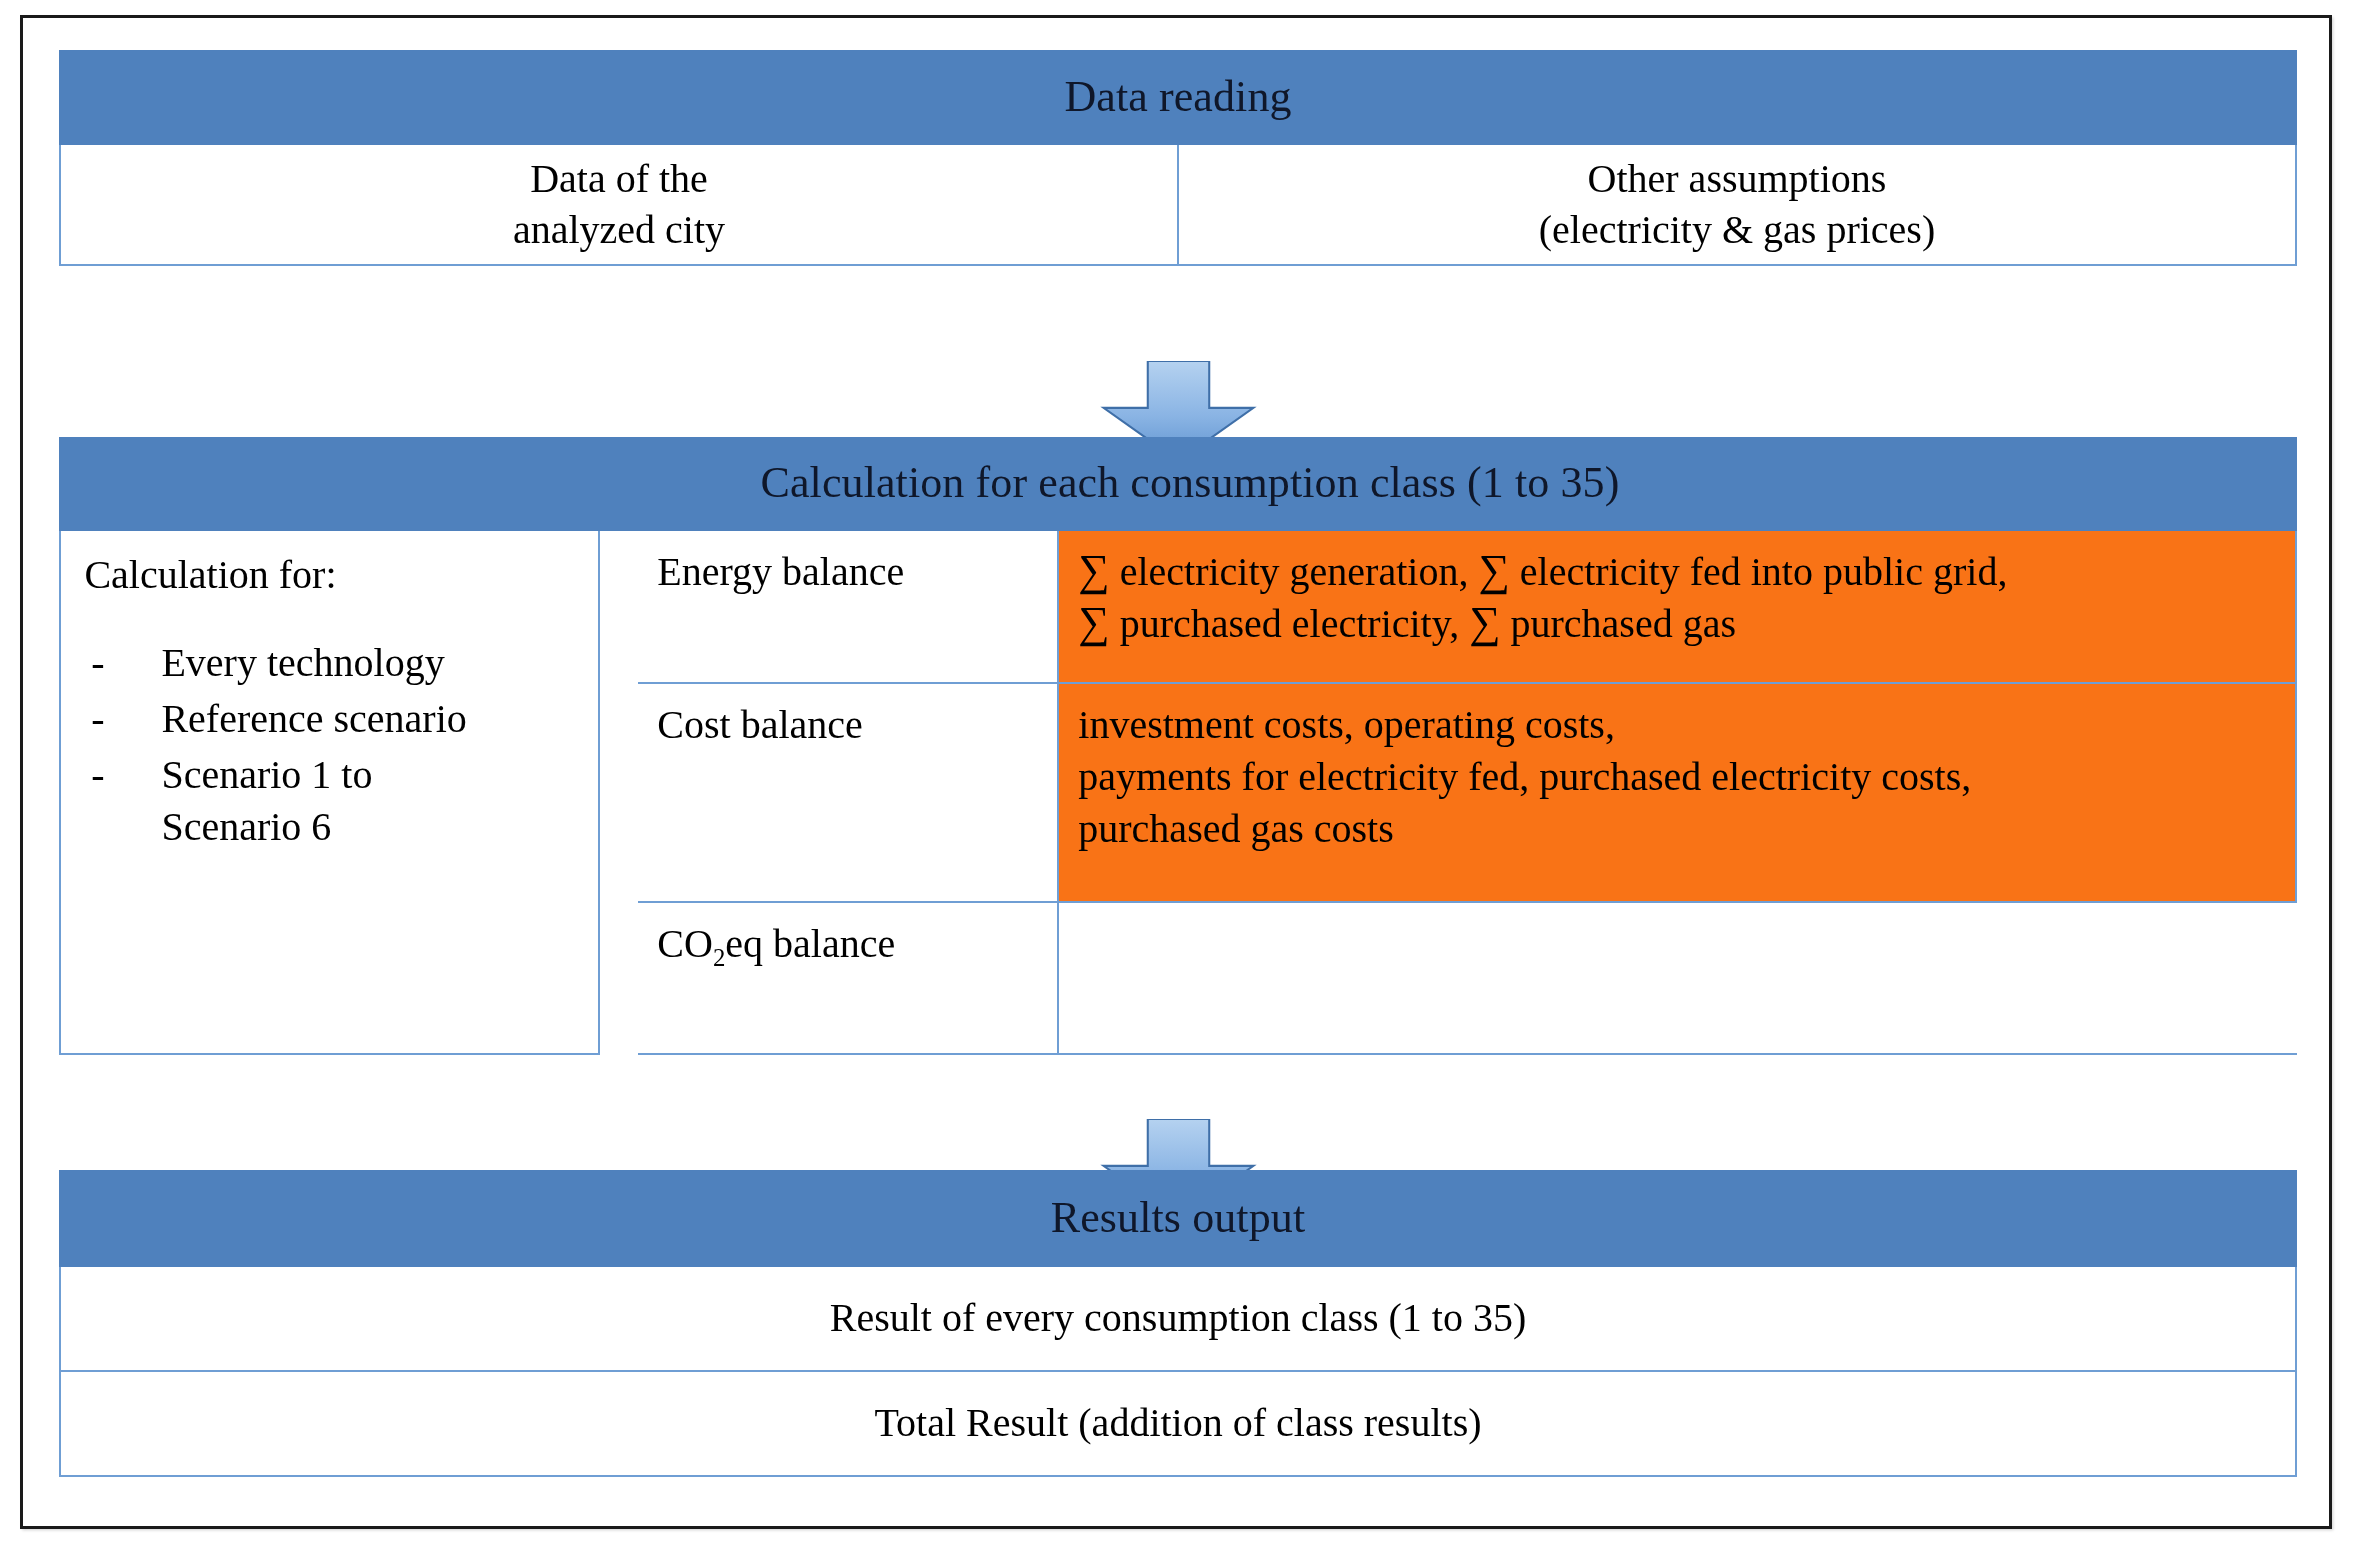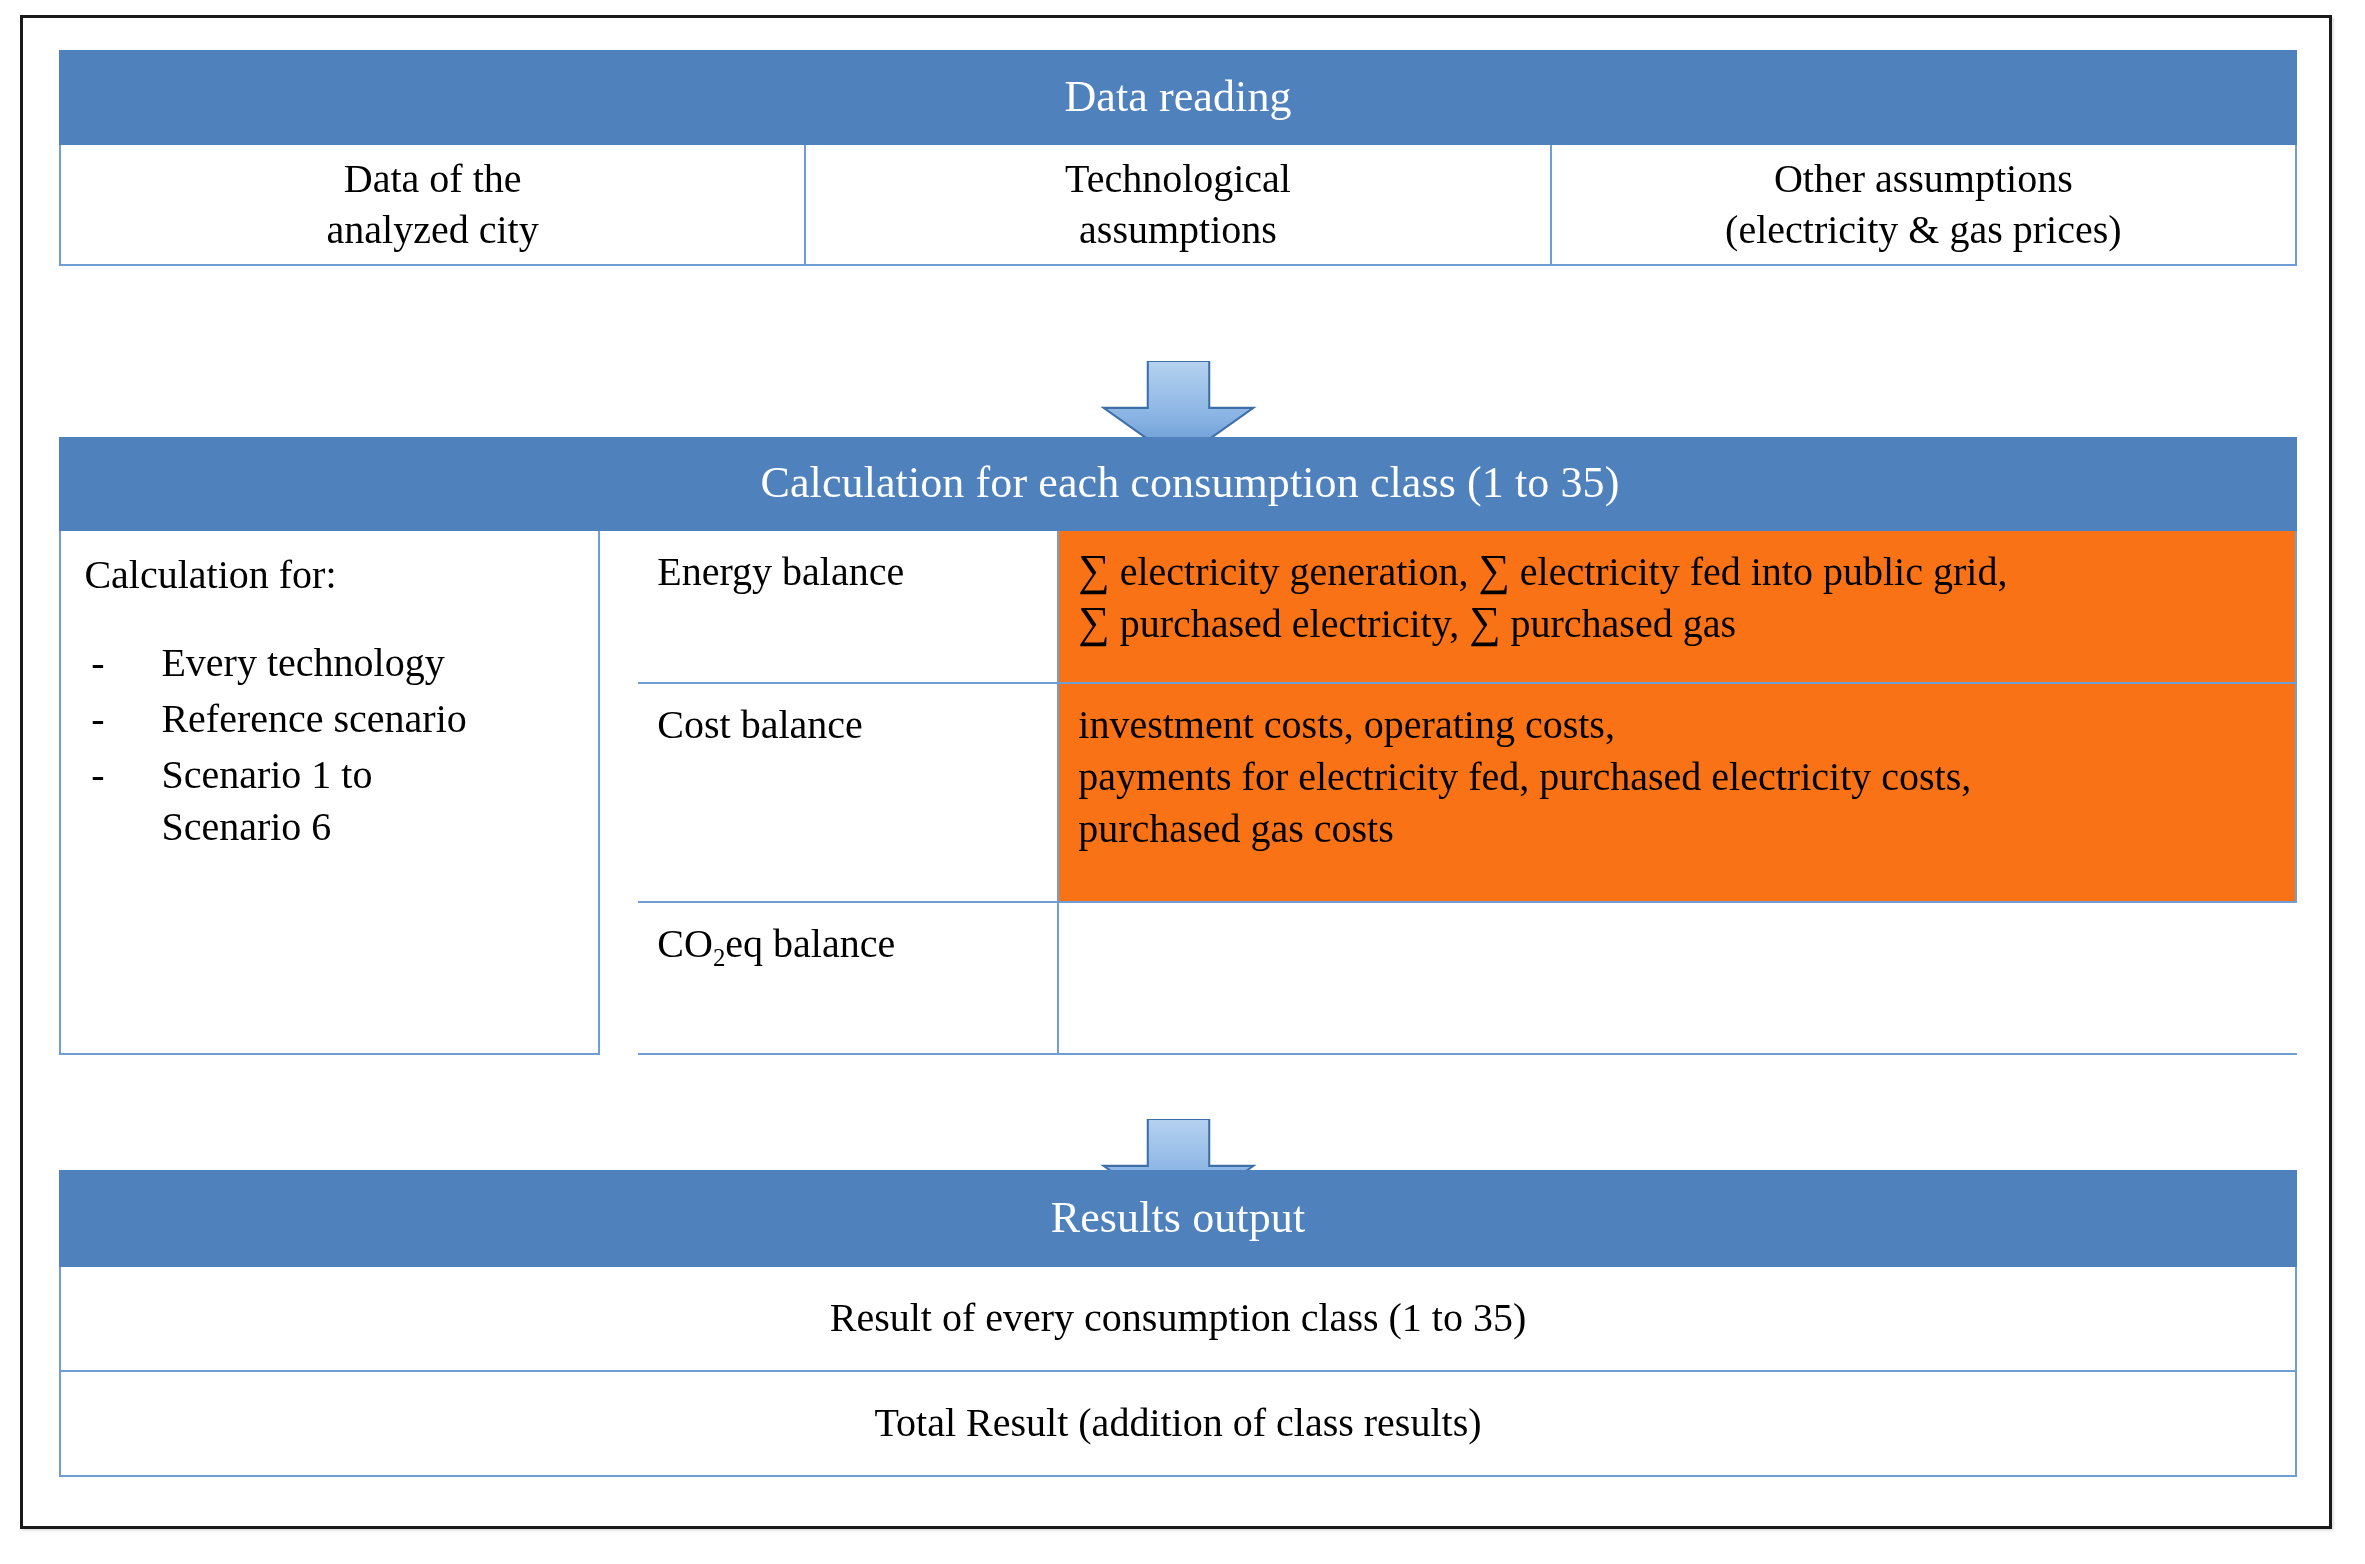--- a/index.html
+++ b/index.html
@@ -38,21 +38,21 @@
   
   .block {
     position: absolute;
     left: 0;
     width: 2238px;
     box-sizing: border-box;
   }
 
   .block-header {
     background: #4F81BD;
-    color: #ffffff;
+    color: #0f172a;
     text-align: center;
     font-size: 44px;
     line-height: 1.02;
     letter-spacing: 0.1px;
     box-sizing: border-box;
     display: flex;
     align-items: center;
     justify-content: center;
     border: 0.7px solid #4F81BD;
   }
@@ -184,21 +184,20 @@
 </head>
 <body>
 
 <div id="figure-frame">
   <div id="figure-inner">
 
     <div class="block" id="block-data-reading">
       <div class="block-header">Data reading</div>
       <div class="grid">
         <div class="cell">Data of the<br>analyzed city</div>
-        <div class="cell">Technological<br>assumptions</div>
         <div class="cell">Other assumptions<br>(electricity &amp; gas prices)</div>
       </div>
     </div>
 
     <div class="arrow" id="arrow-1">
       <svg viewBox="0 0 265 148" width="183" height="102" preserveAspectRatio="none">
         <defs>
           <linearGradient id="agrad1" x1="0" y1="0" x2="0" y2="1">
             <stop offset="0%" stop-color="#b5d2f0"></stop>
             <stop offset="55%" stop-color="#8ab4e4"></stop>

